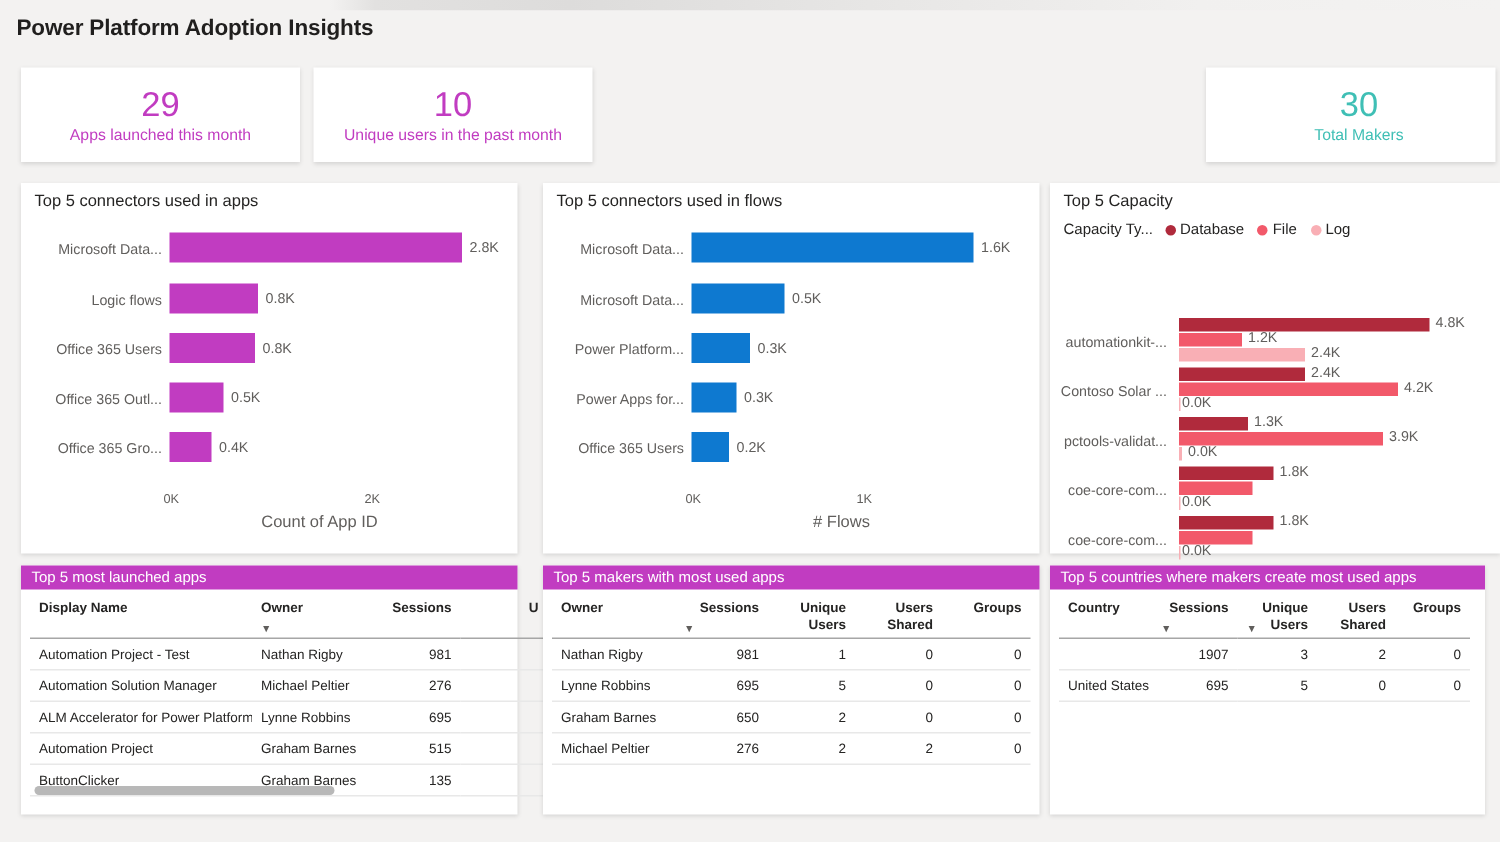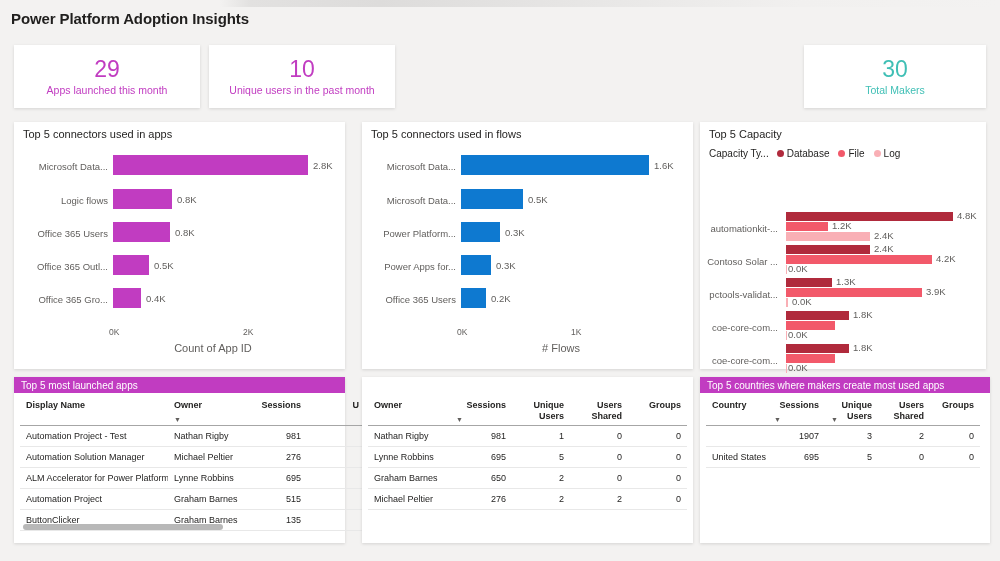--- a/index.html
+++ b/index.html
@@ -109,21 +109,21 @@
     <div class="val" style="color:#c13cc1;">29</div>
     <div class="lbl" style="color:#c13cc1;">Apps launched this month</div>
   </div>
 
   <div class="kpi" style="left:209px;top:13px;width:186px;height:63px;">
     <div class="val" style="color:#c13cc1;">10</div>
     <div class="lbl" style="color:#c13cc1;">Unique users in the past month</div>
   </div>
 
 
-  <div class="kpi" style="left:804px;top:13px;width:182px;height:63px;">
+  <div class="kpi" style="left:804px;top:13px;width:182px;height:63px;padding-left:11px;">
     <div class="val" style="color:#3fbfb5;">30</div>
     <div class="lbl" style="color:#3fbfb5;">Total Makers</div>
   </div>
 
   <div class="panel" style="left:14px;top:90px;width:331px;height:247px;">
     <div class="ptitle">Top 5 connectors used in apps</div>
     <div class="bchart" style="left:0;top:0;width:331px;height:247px;">
 
       <div class="blabel" style="left:12px;top:39px;width:82px;">Microsoft Data...</div>
       <div class="bar" style="left:99px;top:33px;width:195px;height:20px;background:#c13cc1;"></div>
@@ -174,21 +174,21 @@
       <div class="blabel" style="left:12px;top:172px;width:82px;">Office 365 Users</div>
       <div class="bar" style="left:99px;top:166px;width:25px;height:20px;background:#0e79d0;"></div>
       <div class="bval" style="left:129px;top:171px;">0.2K</div>
 
       <div class="axistick" style="left:95px;top:205px;">0K</div>
       <div class="axistick" style="left:209px;top:205px;">1K</div>
       <div class="axistitle" style="left:99px;top:220px;width:200px;"># Flows</div>
     </div>
   </div>
 
-  <div class="panel" style="left:700px;top:90px;width:286px;height:247px;">
+  <div class="panel" style="left:700px;top:90px;width:286px;height:247px;padding-left:14px;">
     <div class="ptitle">Top 5 Capacity</div>
 
     <div class="legend">
       <span class="ltxt">Capacity Ty...</span>
       <span class="item">
         <span class="dot" style="background:#b02a3c;"></span>
         <span>Database</span>
       </span>
       <span class="item">
         <span class="dot" style="background:#f2596a;"></span>
@@ -290,20 +290,23 @@
           <td>Graham Barnes</td>
           <td class="num">135</td>
           <td class="num"></td>
         </tr>
       </tbody>
     </table>
     <div class="hscroll" style="left:9px;top:147px;width:200px;"></div>
   </div>
 
   <div class="tpanel" style="left:362px;top:345px;width:331px;height:166px;">
+    <div class="tbar">
+      <span>Top 5 makers with most used apps</span>
+    </div>
     <table class="grid" style="left:6px;top:18px;width:319px;">
       <thead>
         <tr>
           <th style="width:82px;">Owner</th>
           <th class="num" style="width:62px;">
             <span>Sessions</span>
             <span class="sortarrow l">▼</span>
           </th>
           <th class="num" style="width:58px;">Unique Users</th>
           <th class="num" style="width:58px;">Users Shared</th>

